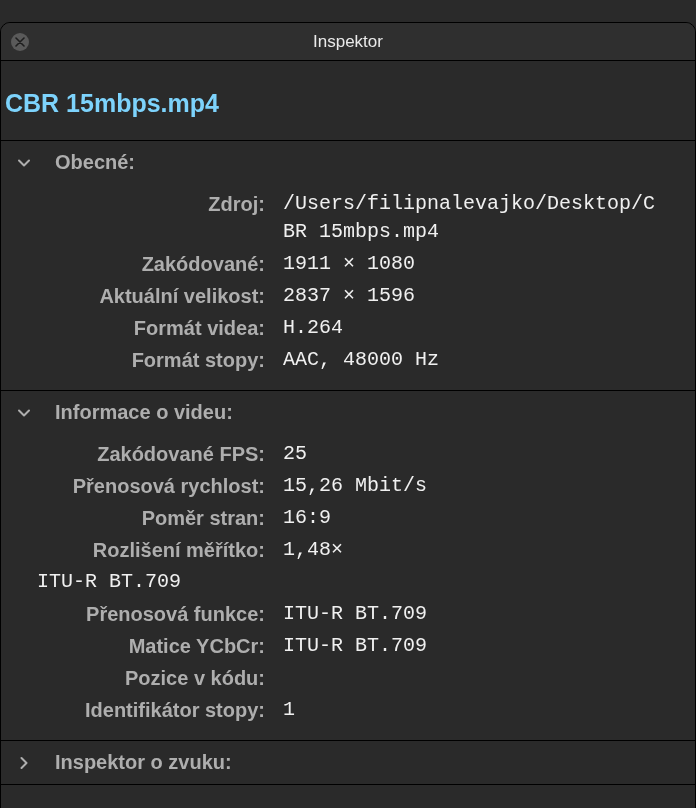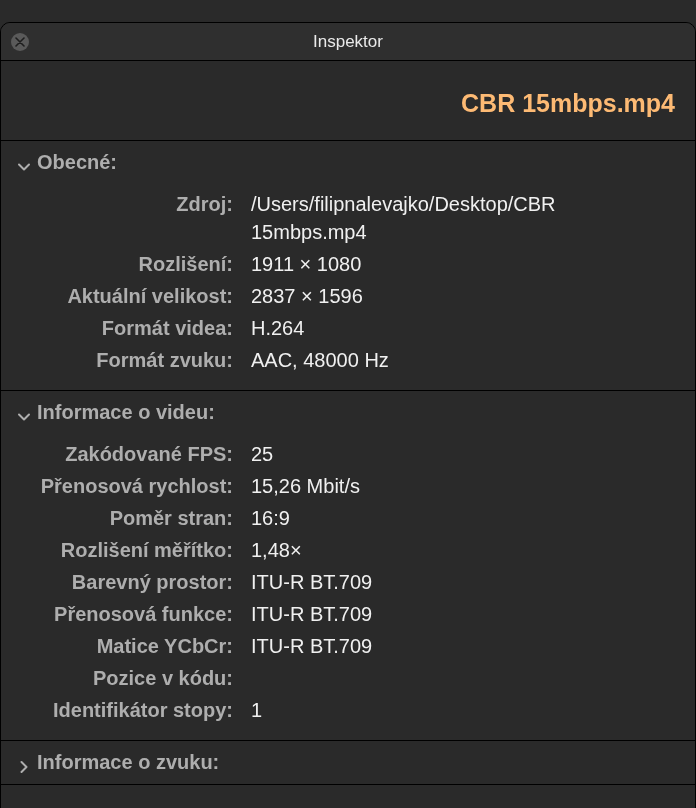--- a/index.html
+++ b/index.html
@@ -46,51 +46,51 @@
     justify-content: center;
     cursor: pointer;
   }
   .close-btn svg { width: 10px; height: 10px; display:block; }
   .titlebar-title {
     font-size: 17px;
     font-weight: 500;
     color: #eaeaea;
   }
   .file-title {
-    text-align: right;
+    text-align: left;
     font-size: 25px;
     font-weight: 700;
-    color: #fdba74;
+    color: #7dd3fc;
     padding: 28px 20px 22px 4px;
   }
   .section {
     border-top: 1px solid #000;
   }
   .section-header {
     display: flex;
-    align-items: flex-end;
-    gap: 6px;
+    align-items: center;
+    gap: 24px;
     padding: 10px 14px 10px 16px;
     cursor: pointer;
   }
   .sh-label {
     font-size: 20px;
     font-weight: 700;
     color: #aeaeae;
   }
   .chevron {
     width: 14px;
     height: 14px;
     display: inline-flex;
     align-items: center;
     justify-content: center;
   }
   .chevron svg { width: 14px; height: 14px; display:block; }
   .section-body {
-    padding: 4px 20px 14px 4px;
+    padding: 4px 20px 14px 36px;
   }
   .row {
     display: flex;
     align-items: flex-start;
     padding: 2px 0;
     line-height: 28px;
   }
   .row .label {
     flex: 0 0 246px;
     text-align: right;
@@ -99,20 +99,21 @@
     color: #aeaeae;
     padding-right: 18px;
   }
   .row .value {
     flex: 1 1 auto;
     font-size: 20px;
     font-weight: 500;
     color: #f0f0f0;
     word-break: break-word;
     padding-right: 10px;
+    font-family: Liberation Mono, monospace;
   }
   .section-bottom-only { border-bottom: 1px solid #000; }
 </style>
 </head>
 <body>
 
 <div class="window">
 
   <div class="titlebar">
     <div class="close-btn">
@@ -135,33 +136,33 @@
           </svg>
       </span>
       <span class="sh-label">Obecné:</span>
     </div>
     <div class="section-body">
       <div class="row">
         <div class="label">Zdroj:</div>
         <div class="value">/Users/filipnalevajko/Desktop/CBR 15mbps.mp4</div>
       </div>
       <div class="row">
-        <div class="label">Rozlišení:</div>
+        <div class="label">Zakódované:</div>
         <div class="value">1911 × 1080</div>
       </div>
       <div class="row">
         <div class="label">Aktuální velikost:</div>
         <div class="value">2837 × 1596</div>
       </div>
       <div class="row">
         <div class="label">Formát videa:</div>
         <div class="value">H.264</div>
       </div>
       <div class="row">
-        <div class="label">Formát zvuku:</div>
+        <div class="label">Formát stopy:</div>
         <div class="value">AAC, 48000 Hz</div>
       </div>
     </div>
   </div>
 
   <div class="section">
     <div class="section-header">
       <span class="chevron">
         <svg viewBox="0 0 14 14">
             <path d="M2 4.5 L7 9.5 L12 4.5" fill="none" stroke="#aeaeae" stroke-width="2" stroke-linecap="round" stroke-linejoin="round"></path>
@@ -180,21 +181,20 @@
       </div>
       <div class="row">
         <div class="label">Poměr stran:</div>
         <div class="value">16:9</div>
       </div>
       <div class="row">
         <div class="label">Rozlišení měřítko:</div>
         <div class="value">1,48×</div>
       </div>
       <div class="row">
-        <div class="label">Barevný prostor:</div>
         <div class="value">ITU-R BT.709</div>
       </div>
       <div class="row">
         <div class="label">Přenosová funkce:</div>
         <div class="value">ITU-R BT.709</div>
       </div>
       <div class="row">
         <div class="label">Matice YCbCr:</div>
         <div class="value">ITU-R BT.709</div>
       </div>
@@ -208,17 +208,17 @@
     </div>
   </div>
 
   <div class="section section-bottom-only">
     <div class="section-header">
       <span class="chevron">
         <svg viewBox="0 0 14 14">
             <path d="M4.5 2 L9.5 7 L4.5 12" fill="none" stroke="#aeaeae" stroke-width="2" stroke-linecap="round" stroke-linejoin="round"></path>
           </svg>
       </span>
-      <span class="sh-label">Informace o zvuku:</span>
+      <span class="sh-label">Inspektor o zvuku:</span>
     </div>
   </div>
 
 </div>
 
 </body></html>

